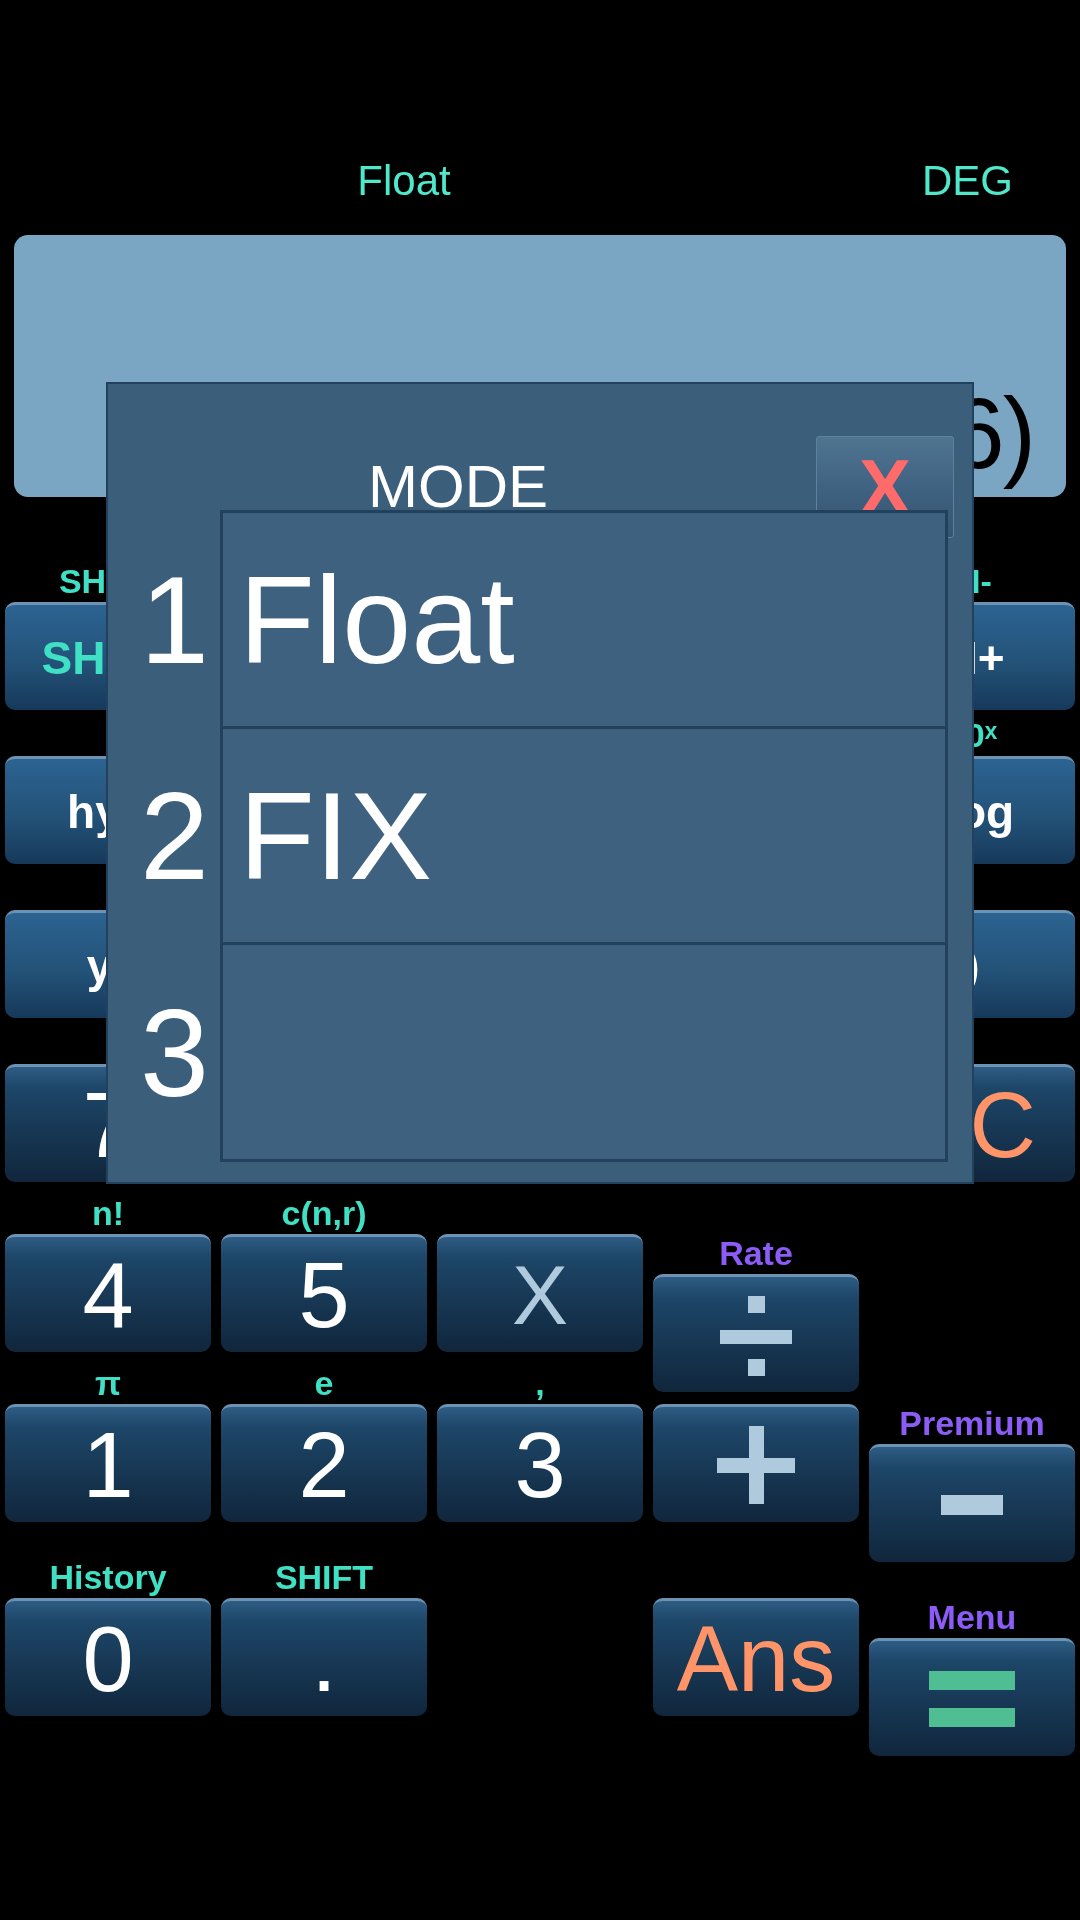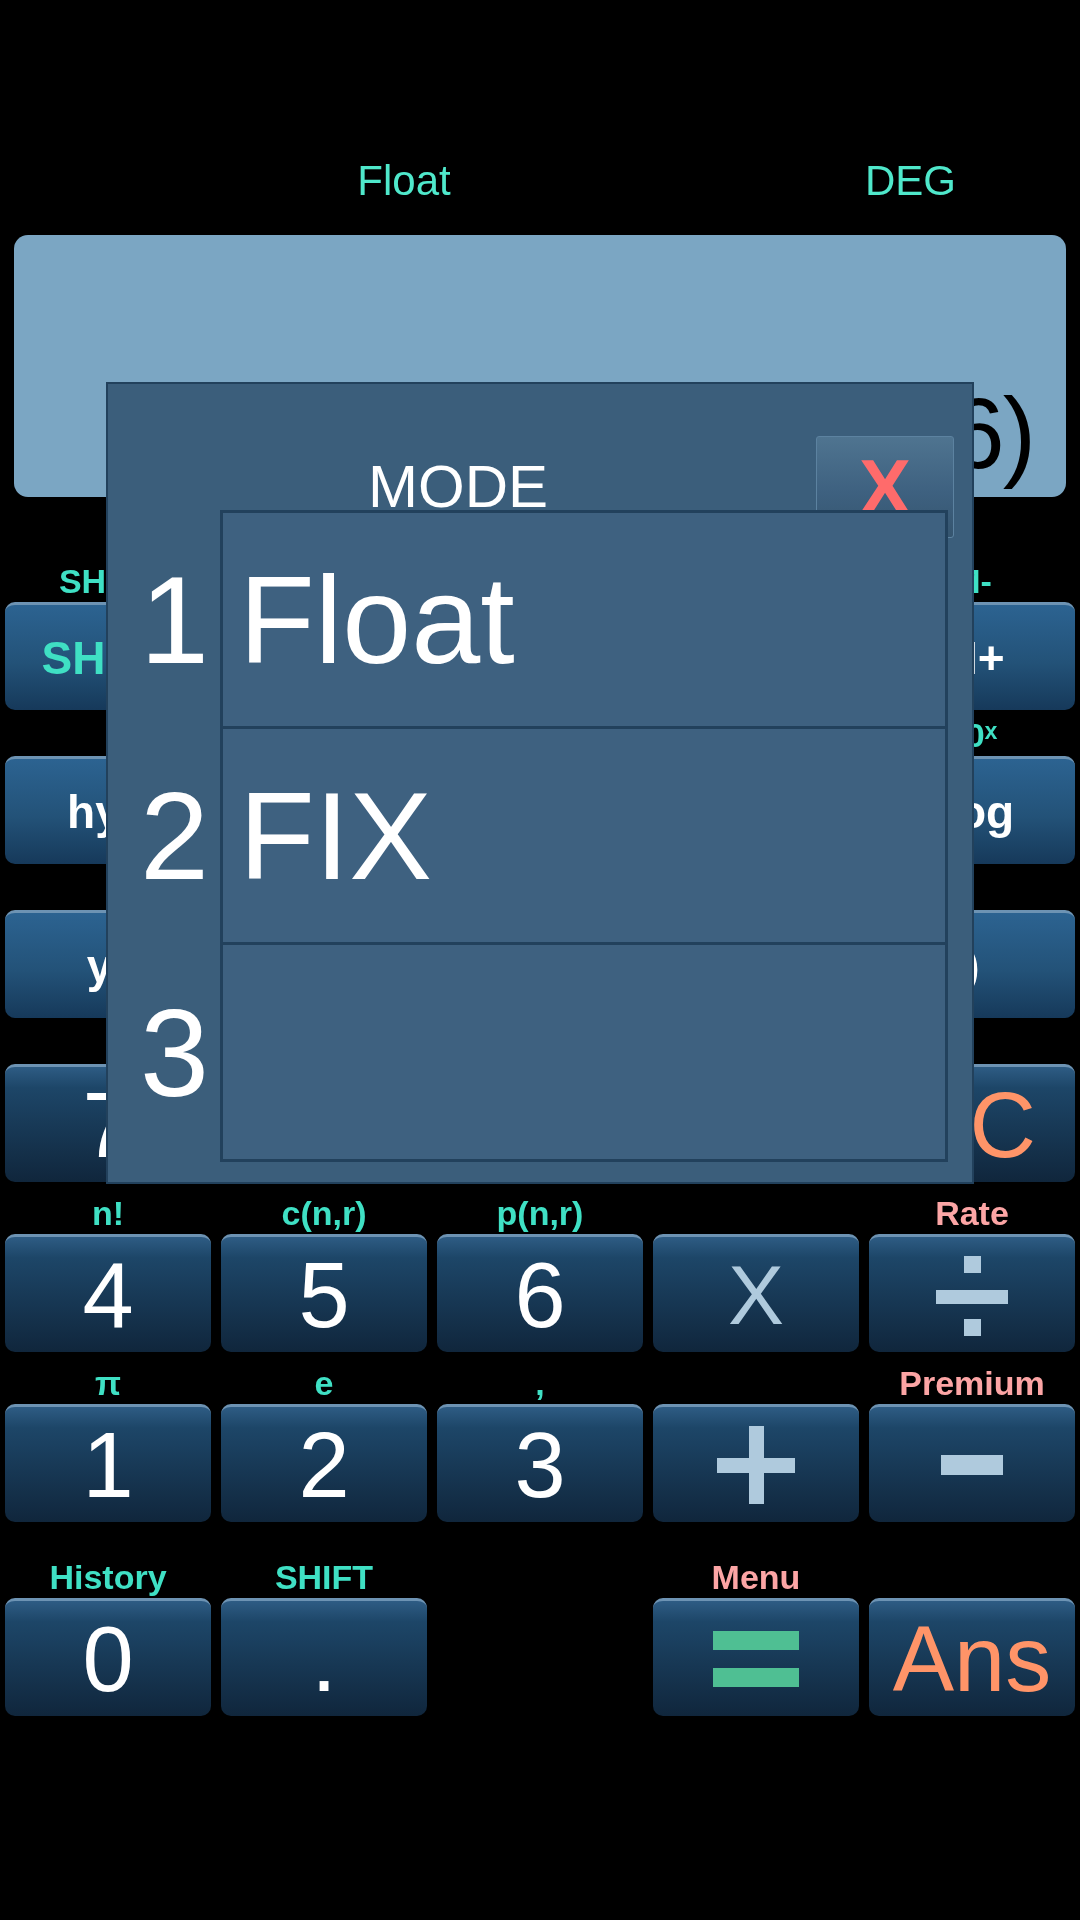--- a/index.html
+++ b/index.html
@@ -22,21 +22,21 @@
   }
   .indicator {
     position: absolute;
     font-size: 42px;
     color: #4FE8CB;
     font-family: "Liberation Sans", sans-serif;
     line-height: 52px;
     white-space: nowrap;
   }
   .ind-float { left: 0; width: 808px; text-align: center; }
-  .ind-deg   { left: 808px; width: 205px; text-align: center; }
+  .ind-deg   { left: 808px; width: 205px; text-align: right; }
 
   
   .display {
     position: absolute;
     top: 235px; left: 14px;
     width: 1052px; height: 262px;
     background: #7BA6C3;
     border-radius: 14px;
     overflow: hidden;
   }
@@ -69,21 +69,21 @@
   }
   .klabel {
     height: 42px;
     line-height: 42px;
     font-size: 34px;
     font-weight: bold;
     white-space: nowrap;
     font-family: "Liberation Sans", sans-serif;
   }
   .klabel.cyan { color: #3FE0C4; }
-  .klabel.red  { color: #fca5a5; }
+  .klabel.red  { color: #8b5cf6; margin-top: 40px; }
   .klabel.blank { color: transparent; }
 
   .kbtn {
     width: 206px;
     border-radius: 10px;
     background: linear-gradient(to bottom, #2E5C84 0%, #1D4668 18%, #10263C 100%);
     border-top: 3px solid #6D93B3;
     display: flex;
     align-items: center;
     justify-content: center;
@@ -366,26 +366,20 @@
             <span class="kbtn-txt">4</span>
           </div>
         </div>
         <div class="kcell">
           <div class="klabel cyan">c(n,r)</div>
           <div class="kbtn tall">
             <span class="kbtn-txt">5</span>
           </div>
         </div>
         <div class="kcell">
-          <div class="klabel cyan">p(n,r)</div>
-          <div class="kbtn tall">
-            <span class="kbtn-txt">6</span>
-          </div>
-        </div>
-        <div class="kcell">
           <div class="klabel blank">&nbsp;</div>
           <div class="kbtn tall">
             <span class="kbtn-txt xglyph">X</span>
           </div>
         </div>
         <div class="kcell">
           <div class="klabel red">Rate</div>
           <div class="kbtn tall">
             <span class="divglyph">
               <i class="dt t"></i>
@@ -440,32 +434,32 @@
         <div class="kcell">
           <div class="klabel cyan">SHIFT</div>
           <div class="kbtn tall">
             <span class="kbtn-txt">.</span>
           </div>
         </div>
         <div class="kcell">
           <div class="klabel blank">&nbsp;</div>
         </div>
         <div class="kcell">
+          <div class="klabel blank">&nbsp;</div>
+          <div class="kbtn tall">
+            <span class="kbtn-txt orange">Ans</span>
+          </div>
+        </div>
+        <div class="kcell">
           <div class="klabel red">Menu</div>
           <div class="kbtn tall">
             <span class="eqglyph">
               <i class="t"></i>
               <i class="b"></i>
             </span>
-          </div>
-        </div>
-        <div class="kcell">
-          <div class="klabel blank">&nbsp;</div>
-          <div class="kbtn tall">
-            <span class="kbtn-txt orange">Ans</span>
           </div>
         </div>
       </div>
     </div>
 
   <div class="overlay">
     <div class="dlg-header">
       <div class="dlg-title">MODE</div>
       <div class="dlg-close">
         <span class="dlg-close-x">X</span>

